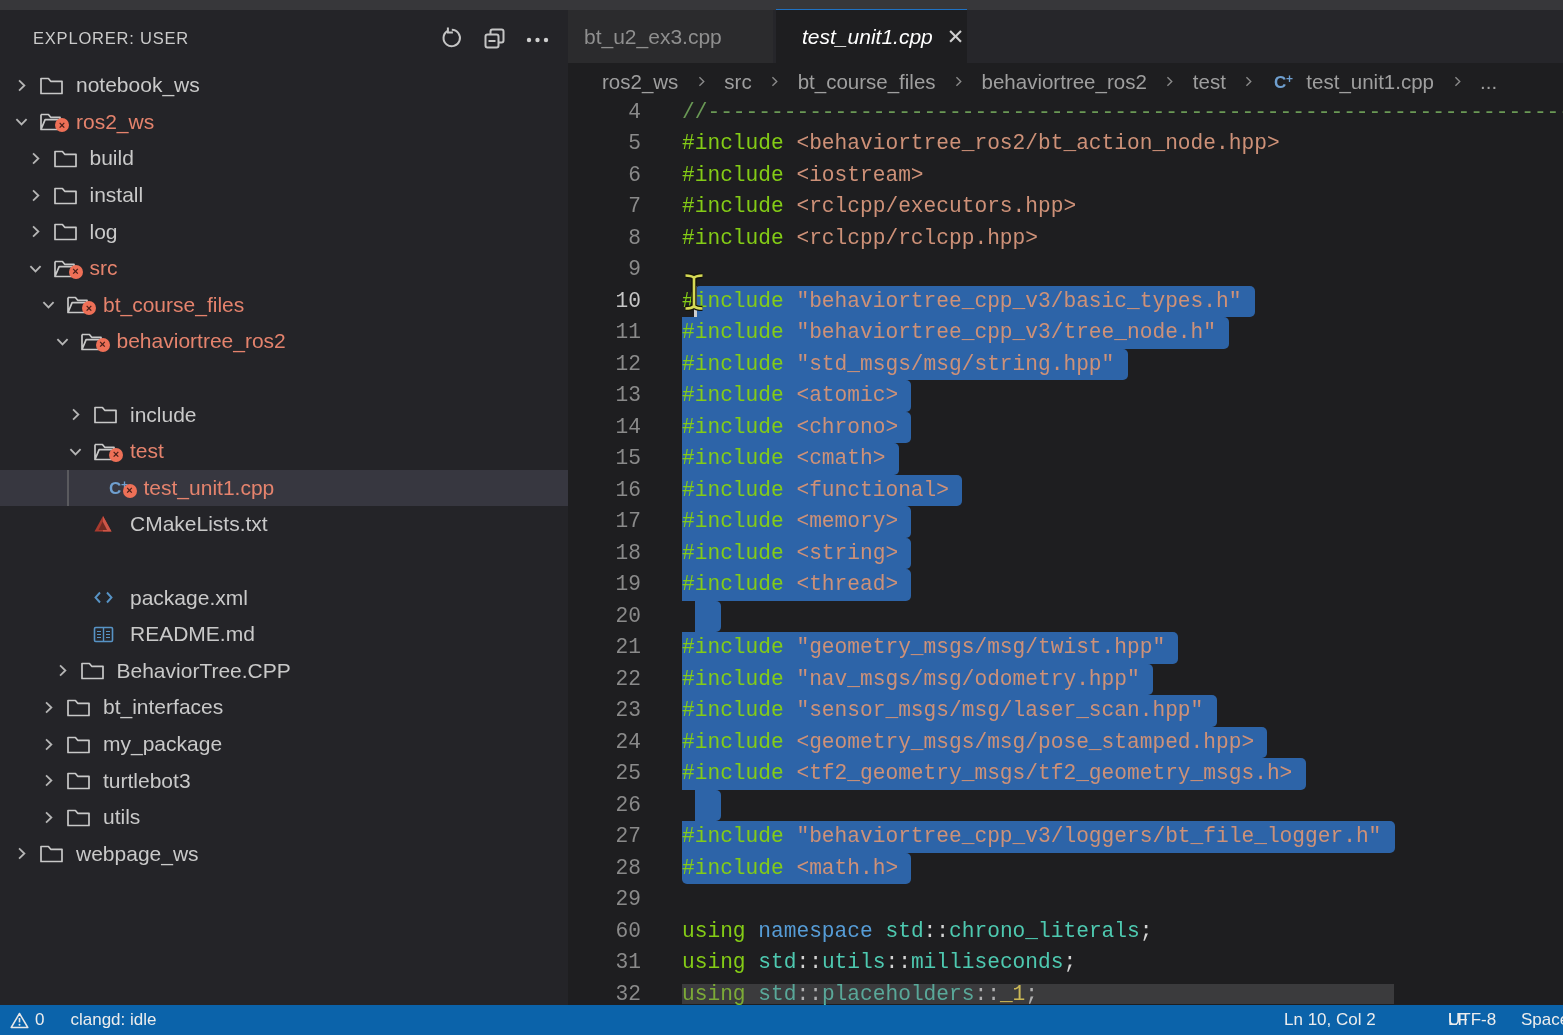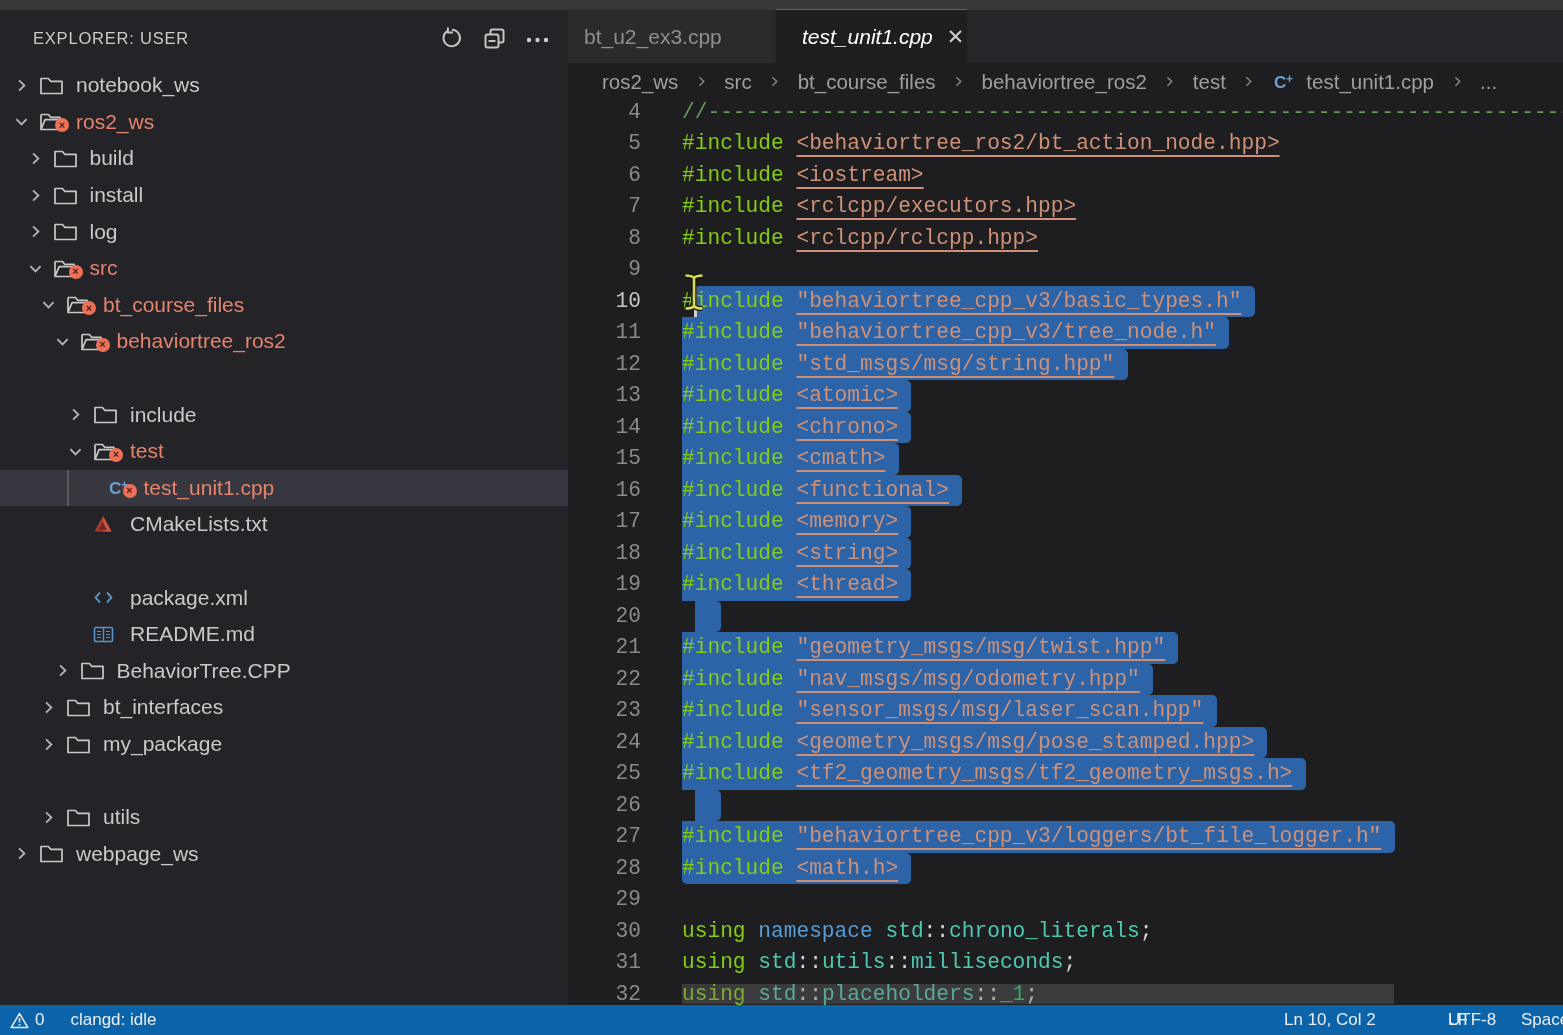--- a/index.html
+++ b/index.html
@@ -18,22 +18,22 @@
 .bsep{display:flex;align-items:center}
 .bicon{display:flex;align-items:center;margin-right:-6px}
 .cl{position:absolute;left:568px;width:995px;height:31.5px;line-height:31.5px;font-family:"Liberation Mono",monospace;font-size:21.2px;white-space:pre;z-index:2}
 .cl .g{display:inline-block;width:73px;text-align:right;color:#8a8a8a;margin-right:41px}
 .cl .g.act{color:#c6c6c6}
 .comment{color:#6a9955}
 .kw{color:#84cc16}
 .pun{color:#d4d4d4}
 .blue{color:#569cd6}
 .teal{color:#4ec9b0}
-.var{color:#22c55e}
-.stru{color:#ce9178;text-decoration:underline;text-underline-offset:6px;text-decoration-thickness:1.5px}
+.var{color:#fde047}
+.stru{color:#ce9178;text-underline-offset:6px;text-decoration-thickness:1.5px}
 .selr{position:absolute;height:31.5px;background:#2d64a8;z-index:1}
 #hscroll{position:absolute;left:682px;top:984px;width:712px;height:20px;background:rgba(110,110,113,.36);z-index:3}
 #status{position:absolute;left:0;top:1005px;width:1563px;height:30px;background:#0b63aa;color:#ededed;font-size:17px;z-index:5}
 #status .sl{position:absolute;display:flex;align-items:center;height:30px}
 .trow{position:absolute;left:0;width:568px;height:36.6px;display:flex;align-items:center;font-size:21px;color:#c9c9c9}
 .trow.sel{background:#373740}
 .chev{width:26px;display:flex;align-items:center;flex:none}
 .ticon{width:37px;display:flex;align-items:center;flex:none;position:relative}
 .tlbl{white-space:pre}
 .tlbl.o{color:#e5836d}
@@ -274,20 +274,33 @@
         <svg width="17" height="17" viewBox="0 0 16 16">
           <path d="M5.7 3.2l5 4.8-5 4.8" stroke="#b5b5b5" stroke-width="1.7" fill="none"></path>
         </svg>
       </span>
       <span class="ticon">
         <svg width="25" height="21" viewBox="0 0 25 21">
           <path d="M2 3.5h7.4l2.3 2.8h11.3v12.2H2z" stroke="#c8c8c8" stroke-width="1.7" fill="none" stroke-linejoin="round"></path>
         </svg>
       </span>
       <span class="tlbl">my_package</span>
+    </div>
+<div class="trow" style="top:752.4px">
+      <span class="chev" style="margin-left:40.0px">
+        <svg width="17" height="17" viewBox="0 0 16 16">
+          <path d="M5.7 3.2l5 4.8-5 4.8" stroke="#b5b5b5" stroke-width="1.7" fill="none"></path>
+        </svg>
+      </span>
+      <span class="ticon">
+        <svg width="25" height="21" viewBox="0 0 25 21">
+          <path d="M2 3.5h7.4l2.3 2.8h11.3v12.2H2z" stroke="#c8c8c8" stroke-width="1.7" fill="none" stroke-linejoin="round"></path>
+        </svg>
+      </span>
+      <span class="tlbl">turtlebot3</span>
     </div>
 <div class="trow" style="top:789.0px">
       <span class="chev" style="margin-left:40.0px">
         <svg width="17" height="17" viewBox="0 0 16 16">
           <path d="M5.7 3.2l5 4.8-5 4.8" stroke="#b5b5b5" stroke-width="1.7" fill="none"></path>
         </svg>
       </span>
       <span class="ticon">
         <svg width="25" height="21" viewBox="0 0 25 21">
           <path d="M2 3.5h7.4l2.3 2.8h11.3v12.2H2z" stroke="#c8c8c8" stroke-width="1.7" fill="none" stroke-linejoin="round"></path>
@@ -396,21 +409,21 @@
 <div class="cl" style="top:600.5px"><span class="g">20</span></div>
 <div class="cl" style="top:632.0px"><span class="g">21</span><span class="kw">#include</span><span class="pun"> </span><span class="stru">"geometry_msgs/msg/twist.hpp"</span></div>
 <div class="cl" style="top:663.5px"><span class="g">22</span><span class="kw">#include</span><span class="pun"> </span><span class="stru">"nav_msgs/msg/odometry.hpp"</span></div>
 <div class="cl" style="top:695.0px"><span class="g">23</span><span class="kw">#include</span><span class="pun"> </span><span class="stru">"sensor_msgs/msg/laser_scan.hpp"</span></div>
 <div class="cl" style="top:726.5px"><span class="g">24</span><span class="kw">#include</span><span class="pun"> </span><span class="stru">&lt;geometry_msgs/msg/pose_stamped.hpp&gt;</span></div>
 <div class="cl" style="top:758.0px"><span class="g">25</span><span class="kw">#include</span><span class="pun"> </span><span class="stru">&lt;tf2_geometry_msgs/tf2_geometry_msgs.h&gt;</span></div>
 <div class="cl" style="top:789.5px"><span class="g">26</span></div>
 <div class="cl" style="top:821.0px"><span class="g">27</span><span class="kw">#include</span><span class="pun"> </span><span class="stru">"behaviortree_cpp_v3/loggers/bt_file_logger.h"</span></div>
 <div class="cl" style="top:852.5px"><span class="g">28</span><span class="kw">#include</span><span class="pun"> </span><span class="stru">&lt;math.h&gt;</span></div>
 <div class="cl" style="top:884.0px"><span class="g">29</span></div>
-<div class="cl" style="top:915.5px"><span class="g">30</span><span class="kw">using</span><span class="pun"> </span><span class="blue">namespace</span><span class="pun"> </span><span class="teal">std</span><span class="pun">::</span><span class="teal">chrono_literals</span><span class="pun">;</span></div>
+<div class="cl" style="top:915.5px"><span class="g">60</span><span class="kw">using</span><span class="pun"> </span><span class="blue">namespace</span><span class="pun"> </span><span class="teal">std</span><span class="pun">::</span><span class="teal">chrono_literals</span><span class="pun">;</span></div>
 <div class="cl" style="top:947.0px"><span class="g">31</span><span class="kw">using</span><span class="pun"> </span><span class="teal">std</span><span class="pun">::</span><span class="teal">utils</span><span class="pun">::</span><span class="teal">milliseconds</span><span class="pun">;</span></div>
 <div class="cl" style="top:978.5px"><span class="g">32</span><span class="kw">using</span><span class="pun"> </span><span class="teal">std</span><span class="pun">::</span><span class="teal">placeholders</span><span class="pun">::</span><span class="var">_1</span><span class="pun">;</span></div>
 <div id="hscroll"></div>
 <div id="caret"></div>
 <div id="ibeam"><svg width="20" height="38" viewBox="0 0 20 38">
 <path d="M1.5 2.5c3 0 7 .9 8.5 2.3 1.5-1.4 5.5-2.3 8.5-2.3M1.5 35.5c3 0 7-.9 8.5-2.3 1.5 1.4 5.5 2.3 8.5 2.3M10 4.8v28.4" stroke="#15150a" stroke-width="5.5" fill="none"></path>
 <path d="M1.5 2.5c3 0 7 .9 8.5 2.3 1.5-1.4 5.5-2.3 8.5-2.3M1.5 35.5c3 0 7-.9 8.5-2.3 1.5 1.4 5.5 2.3 8.5 2.3M10 4.8v28.4" stroke="#d6da55" stroke-width="2.6" fill="none"></path>
 </svg></div>
 <div id="status">
 <span class="sl" style="left:10px">

